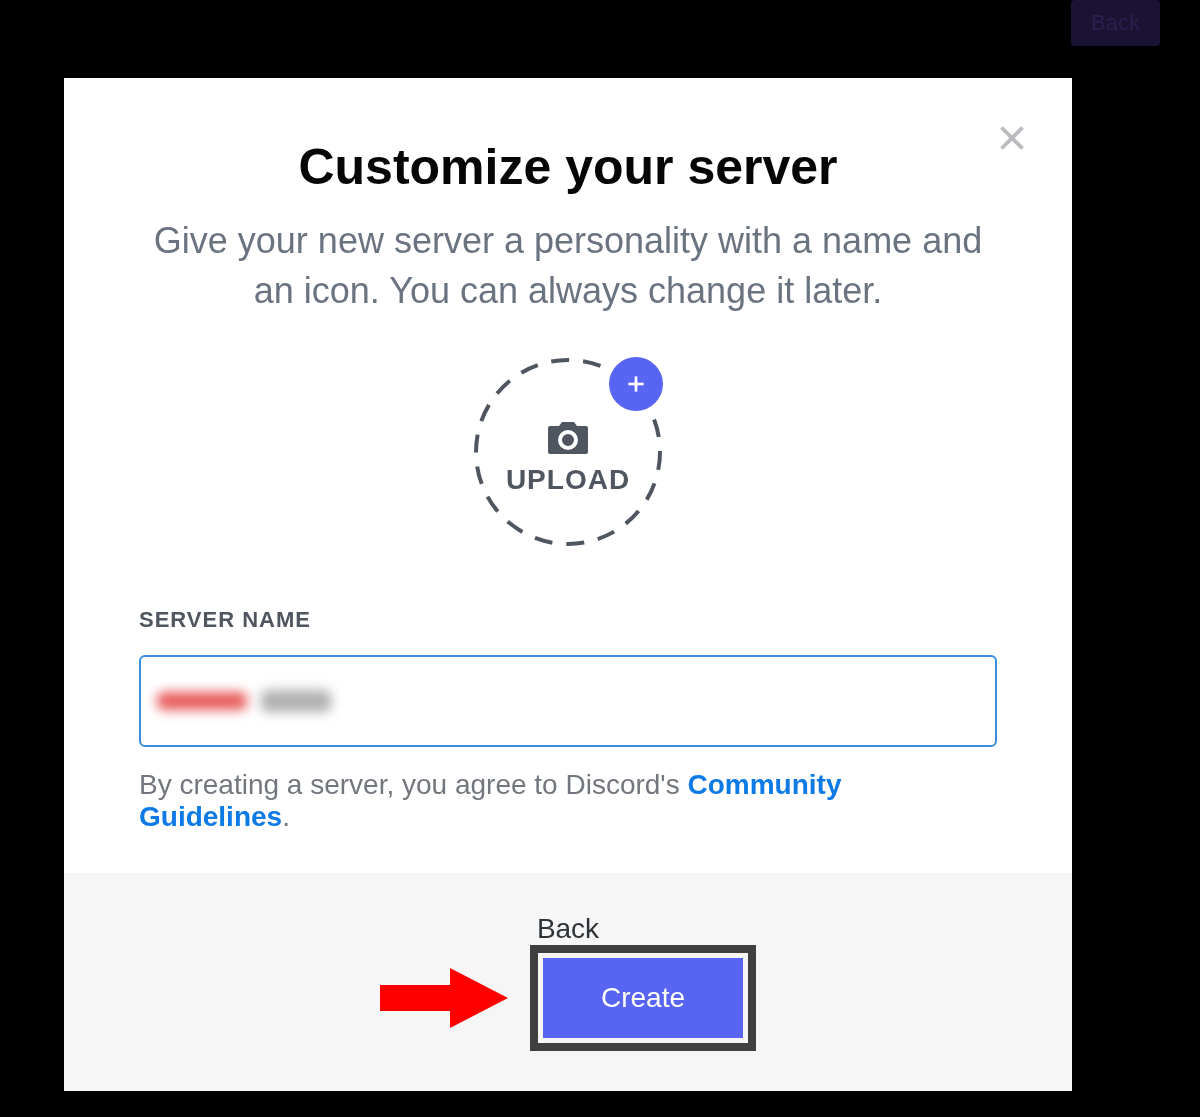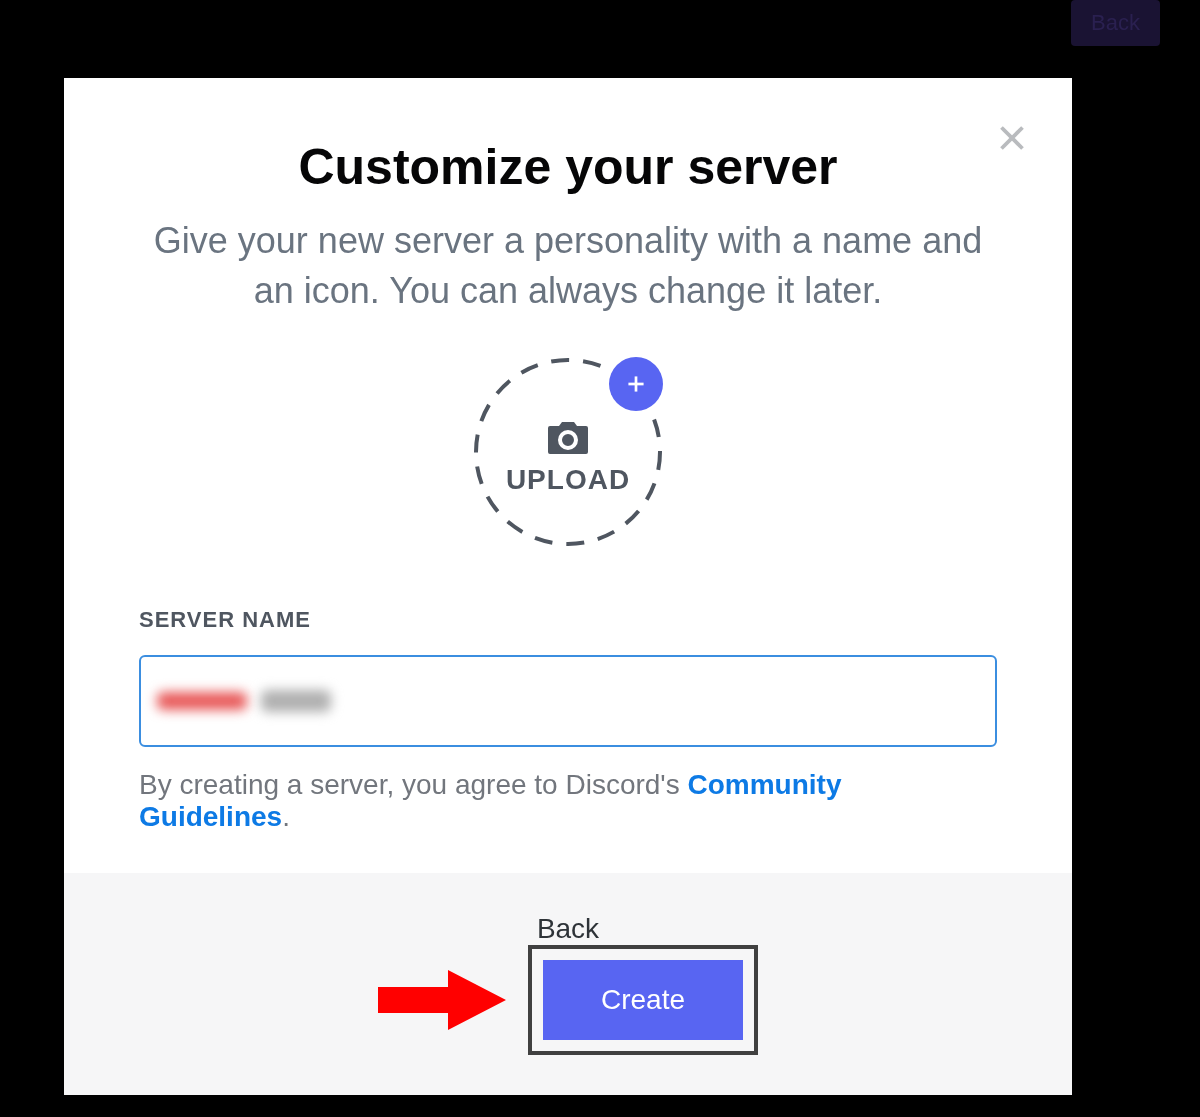--- a/index.html
+++ b/index.html
@@ -216,22 +216,22 @@
     .arrow-indicator {
       width: 130px;
       height: 70px;
       position: relative;
     }
     .arrow-indicator svg {
       width: 100%;
       height: 100%;
     }
     .create-btn-wrapper {
-      border: 4px solid #404040;
-      padding: 11px;
+      border: 8px solid #404040;
+      padding: 5px;
     }
     .create-btn {
       background: #5865f2;
       color: #fff;
       border: none;
       width: 200px;
       height: 80px;
       font-size: 28px;
       font-weight: 500;
       cursor: pointer;

